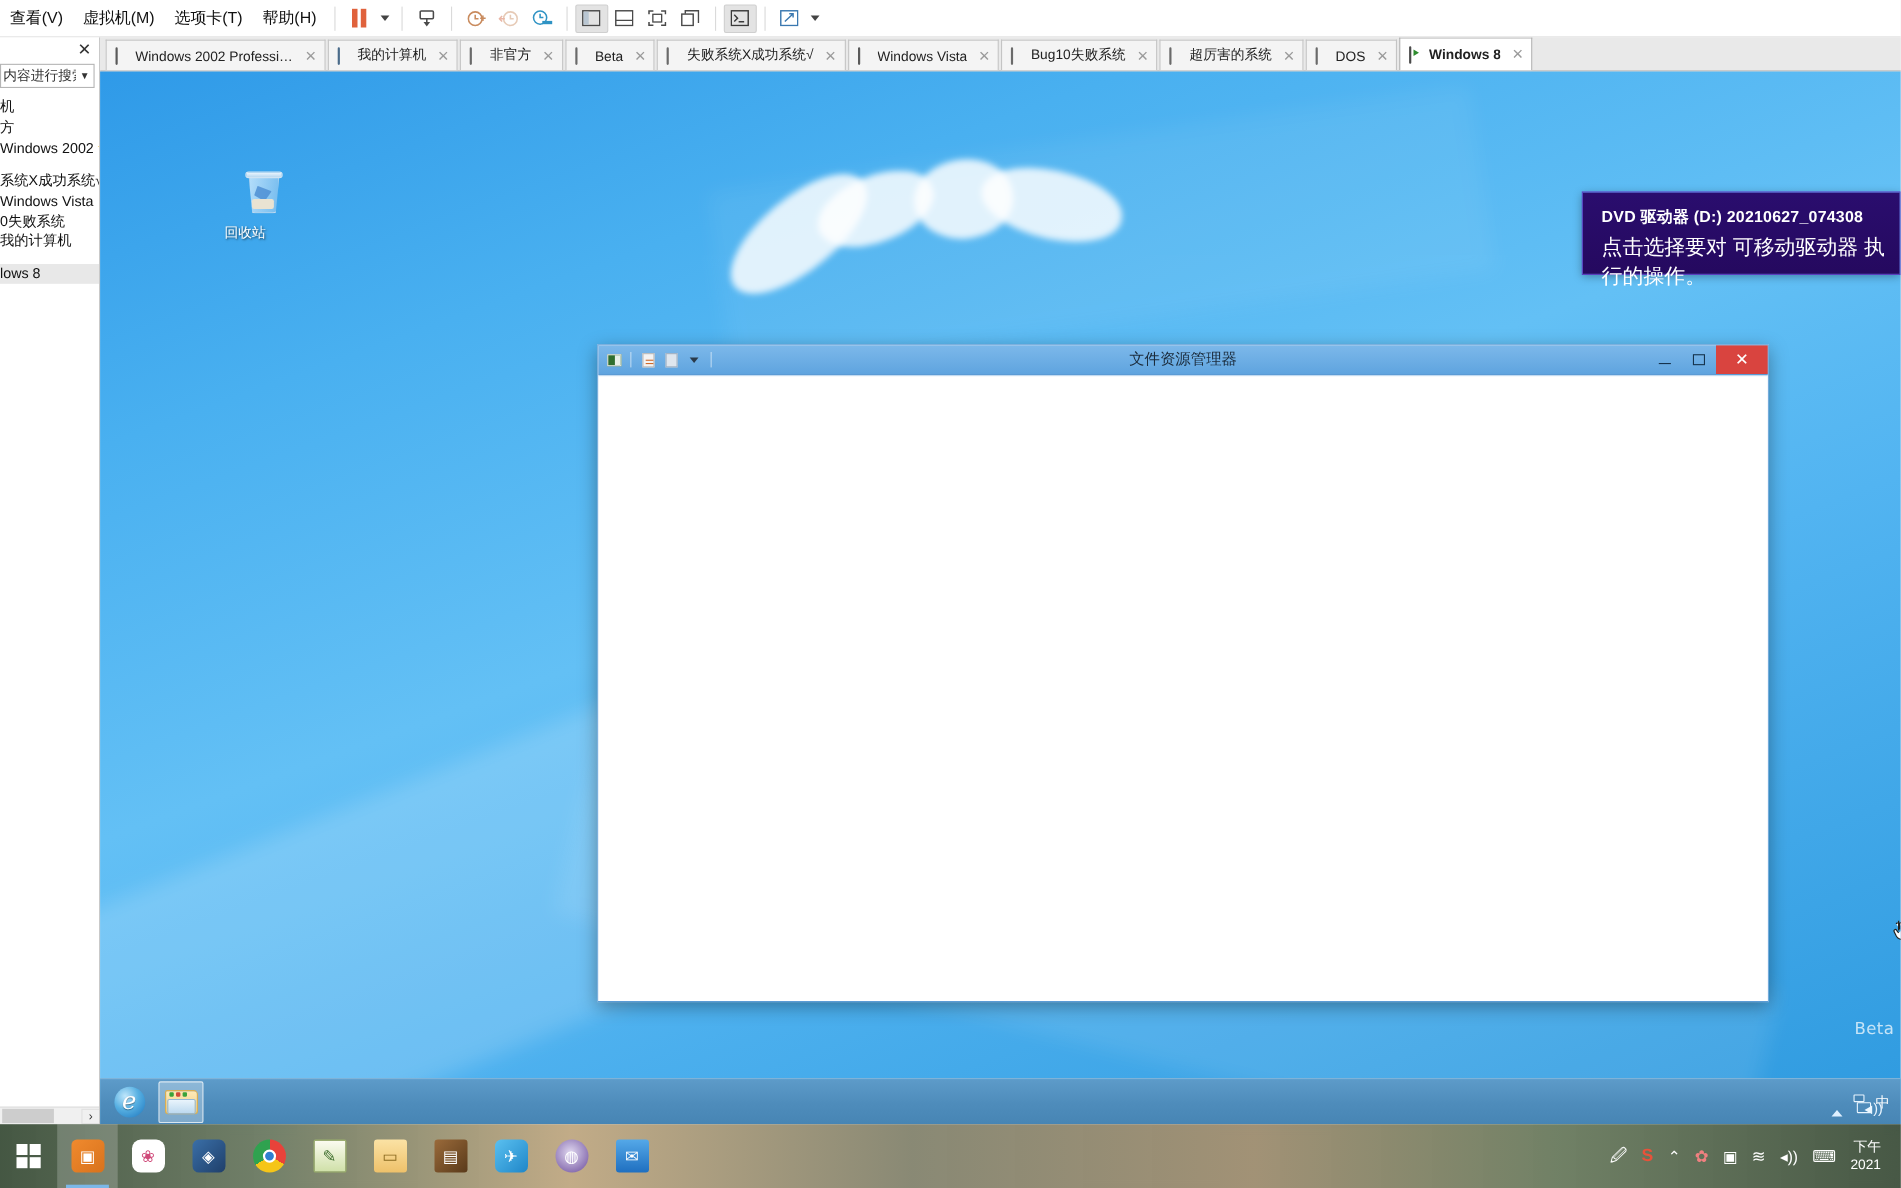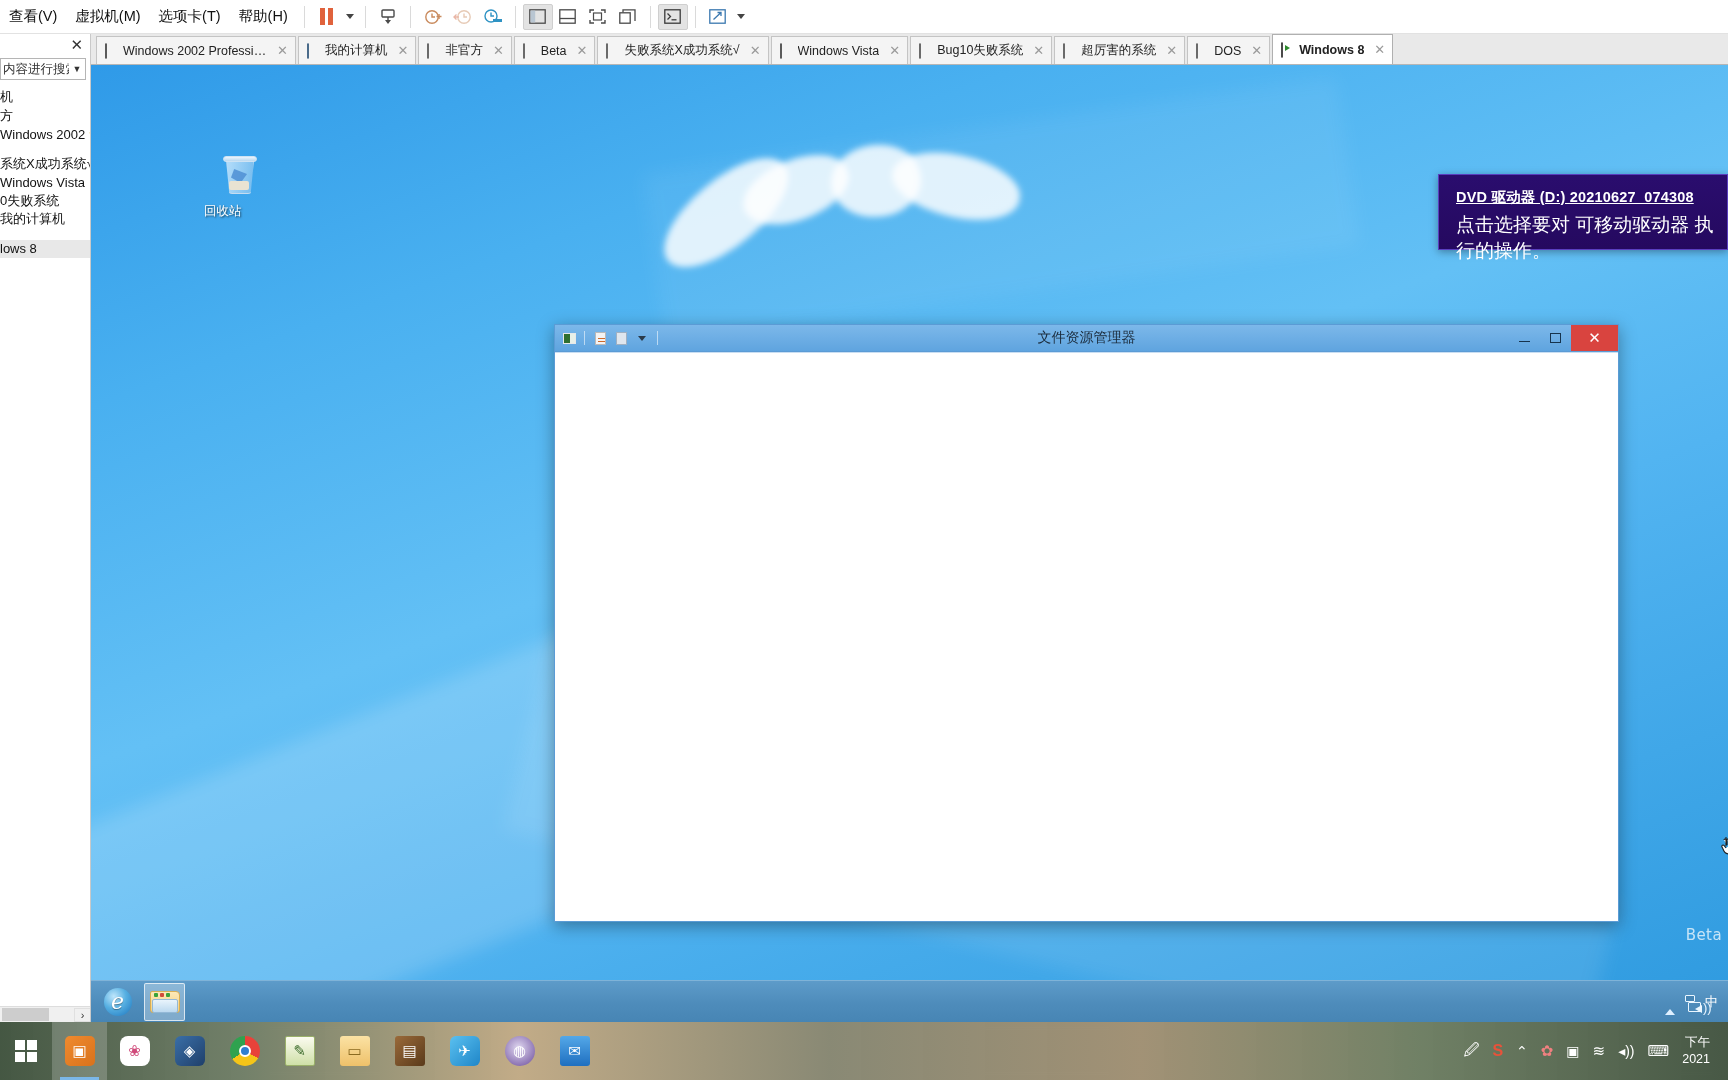--- a/index.html
+++ b/index.html
@@ -158,29 +158,29 @@
 
   
   #dvd-toast {
     position:absolute; right:0px; top:109px; width:290px; height:76px;
     background:linear-gradient(180deg,#2a0d6e 0%, #25095f 100%);
     border:1px solid #5a3fbf;
     color:#fff; padding:13px 0 0 17px;
     box-shadow:0 2px 8px rgba(0,0,0,.35);
     cursor:default;
   }
-  #dvd-toast .t1 { font-size:14.5px; font-weight:bold; letter-spacing:.2px;text-decoration:underline;}
+  #dvd-toast .t1 { font-size:14.5px; font-weight:bold; letter-spacing:.2px;}
   #dvd-toast .t2 { font-size:19px; margin-top:5px;}
 
   
   #explorer {
-    position:absolute; left:463px; top:248px; width:1065px; height:598px;
+    position:absolute; left:452px; top:248px; width:1065px; height:598px;
     background:#fff; border:1px solid #5b9bd5;
     box-shadow:0 4px 16px rgba(0,0,0,.35);
-    display:flex; flex-direction:column;margin-top:11px;
+    display:flex; flex-direction:column;
   }
   #exp-title {
     flex:0 0 27px; background:linear-gradient(180deg,#7cb8ea,#5fa4df);
     display:flex; align-items:center; position:relative;
     border-bottom:1px solid #5b9bd5;
   }
   #exp-qat { display:flex; align-items:center; gap:3px; padding-left:5px; }
   .qat-btn { width:18px;height:18px; display:flex;align-items:center;justify-content:center; cursor:default;}
   .qat-sep { width:1px;height:14px;background:rgba(255,255,255,.55); margin:0 3px;}
   .g-win { width:13px;height:11px;background:#2f6f2f; border:1.5px solid #e8e8e8; position:relative;}

